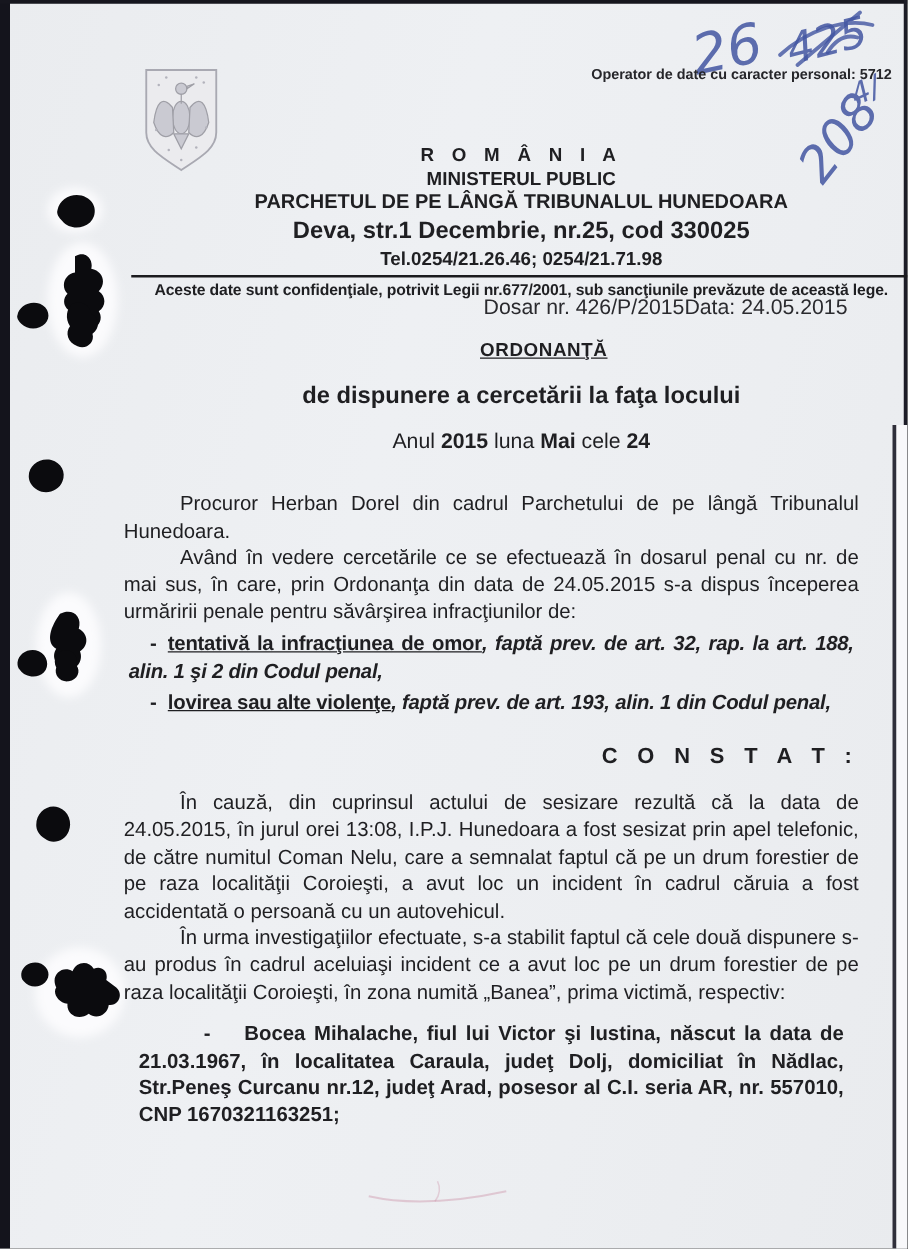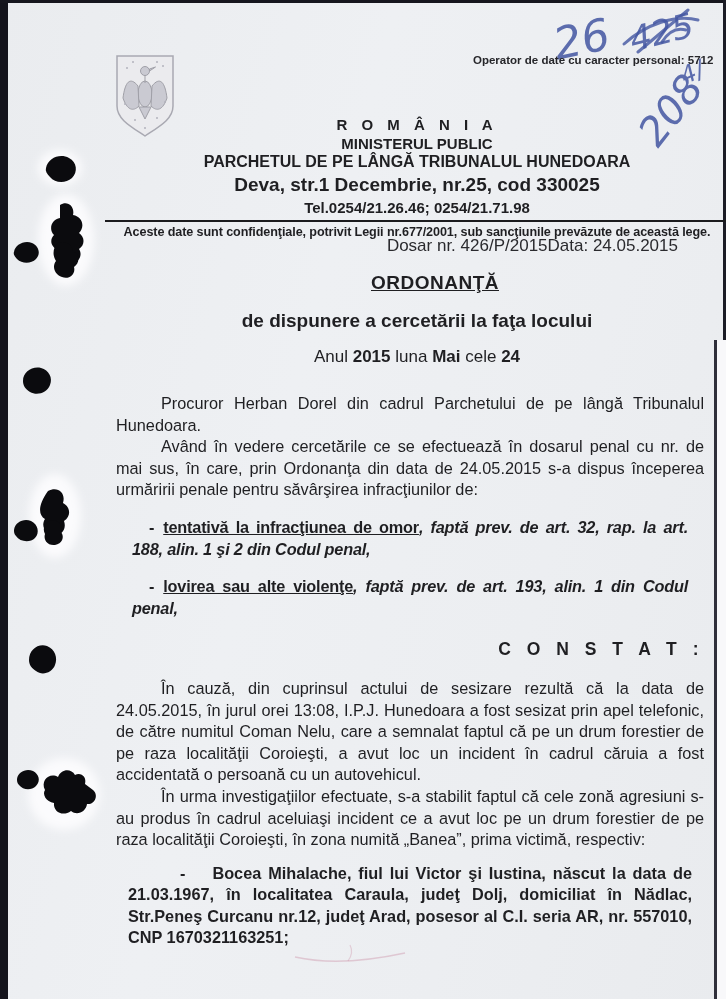--- a/index.html
+++ b/index.html
@@ -28,28 +28,28 @@
   .h-ministry{font-size:15px;font-weight:bold;margin-top:1px;}
   .h-office{font-size:16px;font-weight:bold;margin-top:1px;}
   .h-address{font-size:19px;font-weight:bold;margin-top:2px;}
   .h-phone{font-size:15px;font-weight:bold;margin-top:2px;}
   .h-rule{margin-top:4px;border-top:2.5px solid #1b1b1e;}
   .h-conf{font-size:12.6px;font-weight:bold;margin-top:3px;letter-spacing:-0.1px;}
   
   .case-row{position:absolute;left:112px;top:236px;right:48px;display:flex;justify-content:flex-end;font-size:17px;color:#2a2a2e;}
   
   .titles{position:absolute;left:105px;top:272px;width:624px;text-align:center;}
-  .t-head{font-size:19px;font-weight:bold;letter-spacing:0.5px;text-decoration:underline;margin-left:36px;}
+  .t-head{font-size:15px;font-weight:bold;letter-spacing:0.5px;text-decoration:underline;margin-left:36px;}
   .t-sub{font-size:19px;font-weight:bold;margin-top:16px;}
   .t-date{font-size:17px;margin-top:15px;}
   .t-date b{font-weight:bold;}
   
-  .body{position:absolute;left:116px;top:393px;width:588px;font-size:16.3px;line-height:21.6px;text-align:justify;}
+  .body{position:absolute;left:99px;top:393px;width:588px;font-size:16.3px;line-height:21.6px;text-align:justify;}
   .para{margin:0;text-indent:45px;}
-  .offense{margin:16px;text-indent:17px;font-weight:bold;letter-spacing:-0.2px;}
+  .offense{margin:4px;text-indent:17px;font-weight:bold;letter-spacing:-0.2px;}
   .offense .lead{text-decoration:underline;}
   .offense .detail{font-style:italic;}
   .offense .dash{margin-right:9px;}
   .constat{margin:20px 0 17px 0;text-align:right;font-size:17.5px;font-weight:bold;letter-spacing:5.5px;padding-left:26px;}
   .victim{margin:12px;text-indent:52px;font-weight:bold;}
   .victim .dash{margin-right:27px;}
   
   .blobs,.handwriting,.pen-faint{position:absolute;pointer-events:none;}
   .blobs{left:0;top:0;}
   .handwriting{left:514px;top:2px;}
@@ -160,21 +160,21 @@
     </div>
   </div>
 
   <div class="body">
     <p class="para">Procuror Herban Dorel din cadrul Parchetului de pe lângă Tribunalul Hunedoara.</p>
     <p class="para">Având în vedere cercetările ce se efectuează în dosarul penal cu nr. de mai sus, în care, prin Ordonanţa din data de 24.05.2015 s-a dispus începerea urmăririi penale pentru săvârşirea infracţiunilor de:</p>
     <p class="offense"><span class="dash">-</span><span class="lead">tentativă la infracţiunea de omor</span><span class="detail">, faptă prev. de art. 32, rap. la art. 188, alin. 1 şi 2 din Codul penal,</span></p>
     <p class="offense"><span class="dash">-</span><span class="lead">lovirea sau alte violenţe</span><span class="detail">, faptă prev. de art. 193, alin. 1 din Codul penal,</span></p>
     <div class="constat">C O N S T A T :</div>
     <p class="para">În cauză, din cuprinsul actului de sesizare rezultă că la data de 24.05.2015, în jurul orei 13:08, I.P.J. Hunedoara a fost sesizat prin apel telefonic, de către numitul Coman Nelu, care a semnalat faptul că pe un drum forestier de pe raza localităţii Coroieşti, a avut loc un incident în cadrul căruia a fost accidentată o persoană cu un autovehicul.</p>
-    <p class="para">În urma investigaţiilor efectuate, s-a stabilit faptul că cele zonă agresiuni s-au produs în cadrul aceluiaşi incident ce a avut loc pe un drum forestier de pe raza localităţii Coroieşti, în zona numită „Banea”, prima victimă, respectiv:</p>
+    <p class="para">În urma investigaţiilor efectuate, s-a stabilit faptul că cele două dispunere s-au produs în cadrul aceluiaşi incident ce a avut loc pe un drum forestier de pe raza localităţii Coroieşti, în zona numită „Banea”, prima victimă, respectiv:</p>
     <p class="victim"><span class="dash">-</span><span>Bocea Mihalache, fiul lui Victor şi Iustina, născut la data de 21.03.1967, în localitatea Caraula, judeţ Dolj, domiciliat în Nădlac, Str.Peneş Curcanu nr.12, judeţ Arad, posesor al C.I. seria AR, nr. 557010, CNP 1670321163251;</span></p>
   </div>
 
   <svg class="pen-faint" width="160" height="40" viewBox="0 0 160 40">
     <path d="M15,22 q45,10 110,-4" stroke="#c77f98" stroke-width="1.5" fill="none" opacity="0.35"></path>
     <path d="M70,10 q4,8 -2,16" stroke="#c77f98" stroke-width="1.2" fill="none" opacity="0.3"></path>
   </svg>
 
 </div>
 

